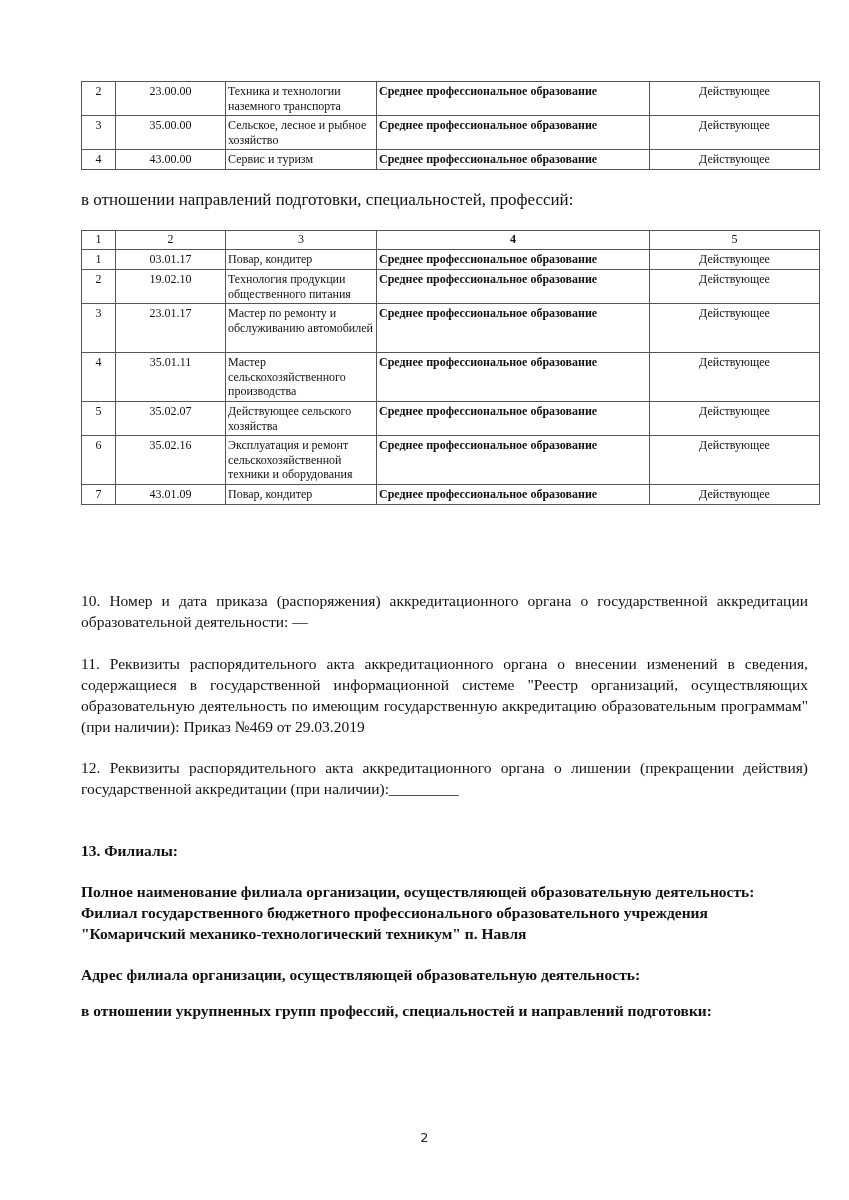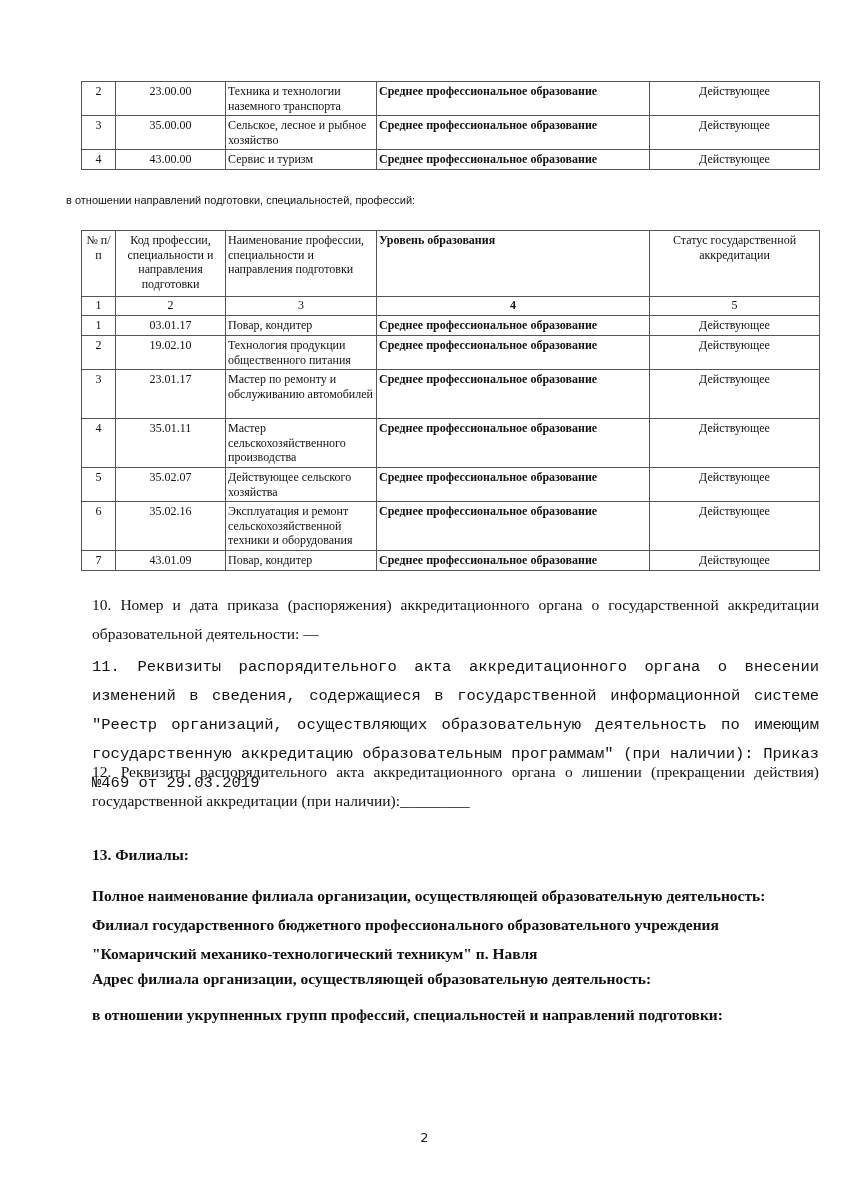--- a/index.html
+++ b/index.html
@@ -42,32 +42,31 @@
     #t2 { top: 230px; }
     #t2 tr.hdr { height: 66px; }
     #t2 tr.num-row { height: 19px; }
 
     .para {
       position: absolute;
       left: 81px;
       width: 727px;
       font-family: "Liberation Serif", serif;
       font-size: 15.5px;
-      line-height: 29px;
+      line-height: 21px;
       text-align: justify;
       color: #111111;
-      margin-left: 11px;
     }
     .para.left { text-align: left; font-weight: bold; }
     .sans-line {
       position: absolute;
-      left: 66px;
+      left: 81px;
       width: 727px;
-      font-family: Liberation Sans, sans-serif;
-      font-size: 11px;
+      font-family: Liberation Serif, serif;
+      font-size: 17px;
       line-height: 20px;
       color: #111111;
     }
     .page-num {
       position: absolute;
       left: 0;
       width: 100%;
       top: 1130px;
       text-align: center;
       font-family: "DejaVu Sans", sans-serif;
@@ -115,27 +114,20 @@
 
 <table id="t2">
   <colgroup>
     <col class="c1">
       <col class="c2">
       <col class="c3">
       <col class="c4">
       <col class="c5">
   </colgroup>
   <thead>
-    <tr class="hdr">
-      <th class="c1">№ п/п</th>
-      <th class="c2">Код профессии, специальности и направления подготовки</th>
-      <th class="c3">Наименование профессии, специальности и направления подготовки</th>
-      <th class="c4">Уровень образования</th>
-      <th class="c5">Статус государственной аккредитации</th>
-    </tr>
     <tr class="num-row">
       <td class="c1">1</td>
       <td class="c2">2</td>
       <td class="c3">3</td>
       <td class="c4">4</td>
       <td class="c5">5</td>
     </tr>
   </thead>
   <tbody>
     <tr style="height:20px;">
@@ -184,20 +176,20 @@
       <td class="c1">7</td>
       <td class="c2">43.01.09</td>
       <td class="c3">Повар, кондитер</td>
       <td class="c4">Среднее профессиональное образование</td>
       <td class="c5">Действующее</td>
     </tr>
   </tbody>
 </table>
 
 <p class="para" style="top:590px;">10. Номер и дата приказа (распоряжения) аккредитационного органа о государственной аккредитации образовательной деятельности: —</p>
-<p class="para" style="top:653px;font-family:Liberation Mono, monospace;">11. Реквизиты распорядительного акта аккредитационного органа о внесении изменений в сведения, содержащиеся в государственной информационной системе "Реестр организаций, осуществляющих образовательную деятельность по имеющим государственную аккредитацию образовательным программам" (при наличии): Приказ №469 от 29.03.2019</p>
+<p class="para" style="top:653px;">11. Реквизиты распорядительного акта аккредитационного органа о внесении изменений в сведения, содержащиеся в государственной информационной системе "Реестр организаций, осуществляющих образовательную деятельность по имеющим государственную аккредитацию образовательным программам" (при наличии): Приказ №469 от 29.03.2019</p>
 <p class="para" style="top:757px;">12. Реквизиты распорядительного акта аккредитационного органа о лишении (прекращении действия) государственной аккредитации (при наличии):_________</p>
 <p class="para left" style="top:840px;">13. Филиалы:</p>
 <p class="para left" style="top:881px;">Полное наименование филиала организации, осуществляющей образовательную деятельность: Филиал государственного бюджетного профессионального образовательного учреждения "Комаричский механико-технологический техникум" п. Навля</p>
 <p class="para left" style="top:964px;">Адрес филиала организации, осуществляющей образовательную деятельность:</p>
 <p class="para left" style="top:1000px;">в отношении укрупненных групп профессий, специальностей и направлений подготовки:</p>
 
 <div class="page-num">2</div>
 
 </body></html>

